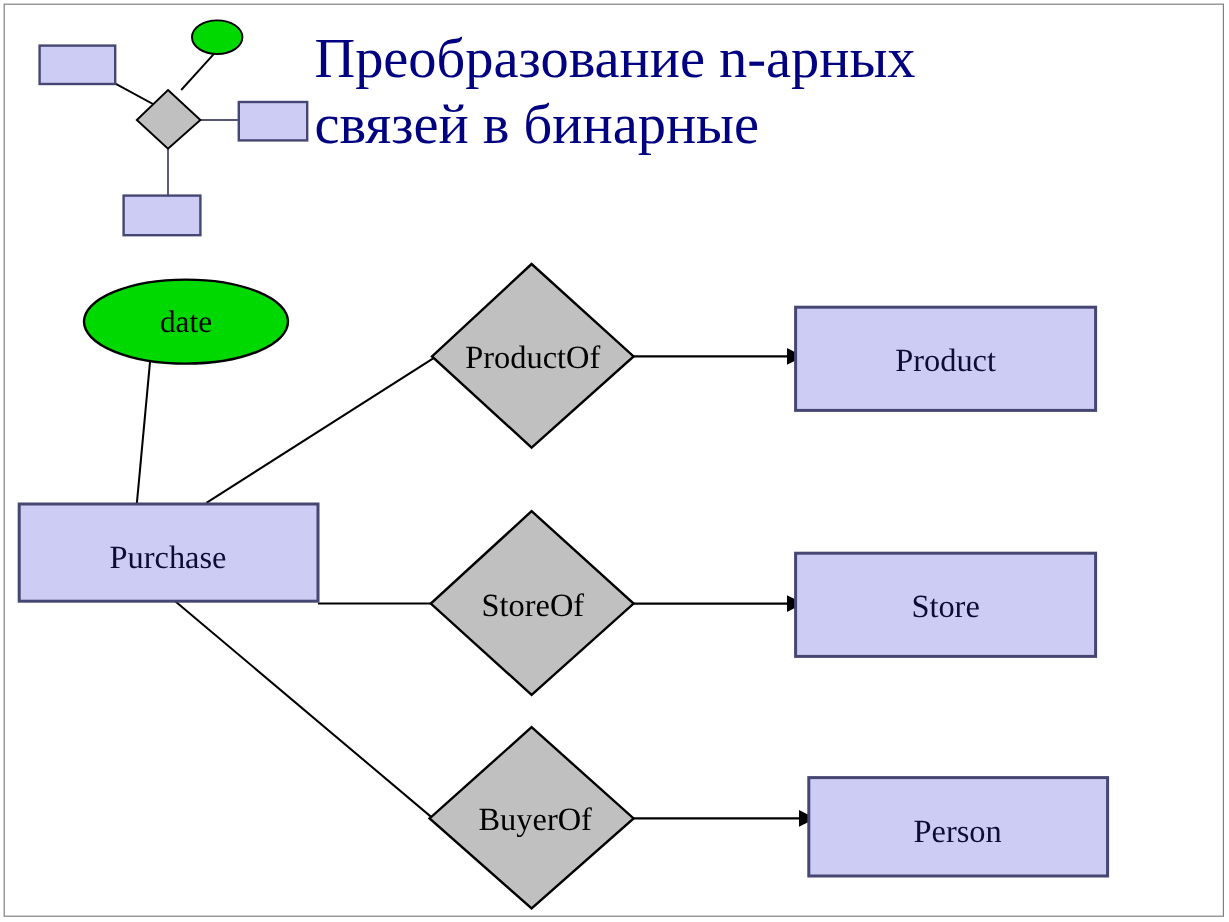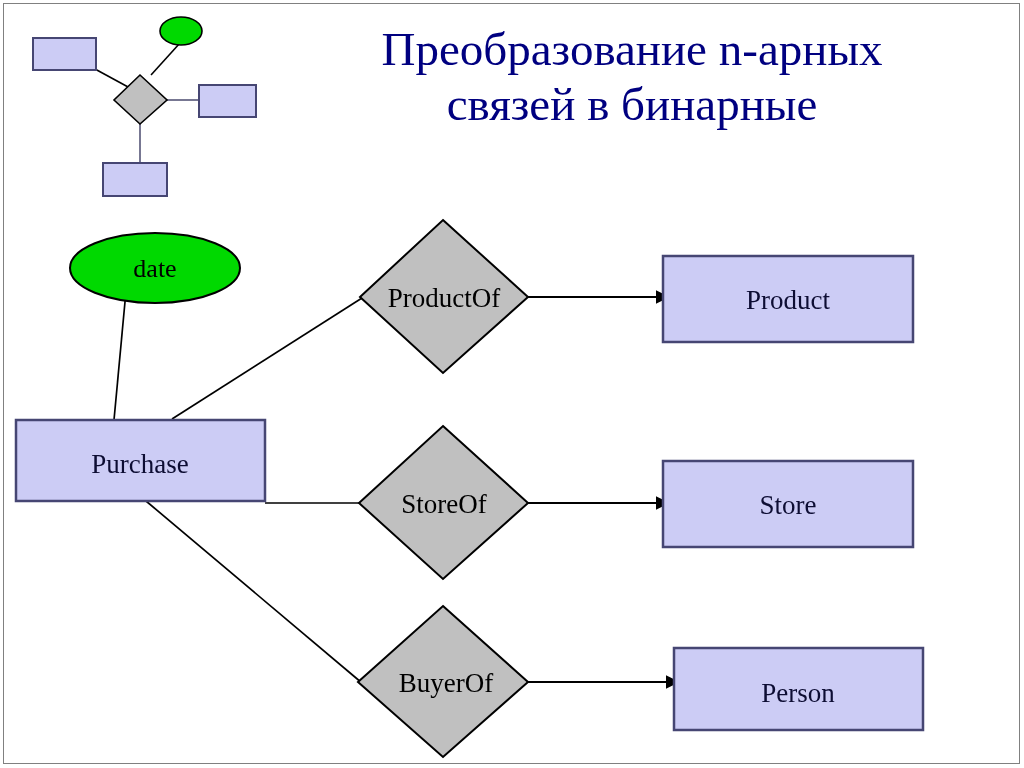--- a/index.html
+++ b/index.html
@@ -31,21 +31,21 @@
     left: 0;
     top: 0;
     width: 1024px;
     height: 768px;
   }
   .slide-title {
     position: absolute;
     left: 262px;
     top: 22px;
     width: 740px;
-    text-align: center;
+    text-align: left;
     color: #000080;
     font-size: 47px;
     line-height: 1.18;
     font-weight: normal;
     letter-spacing: 0px;
     white-space: pre-line;
   }
   
   .node-label {
     font-family: "Liberation Serif", "DejaVu Serif", serif;

